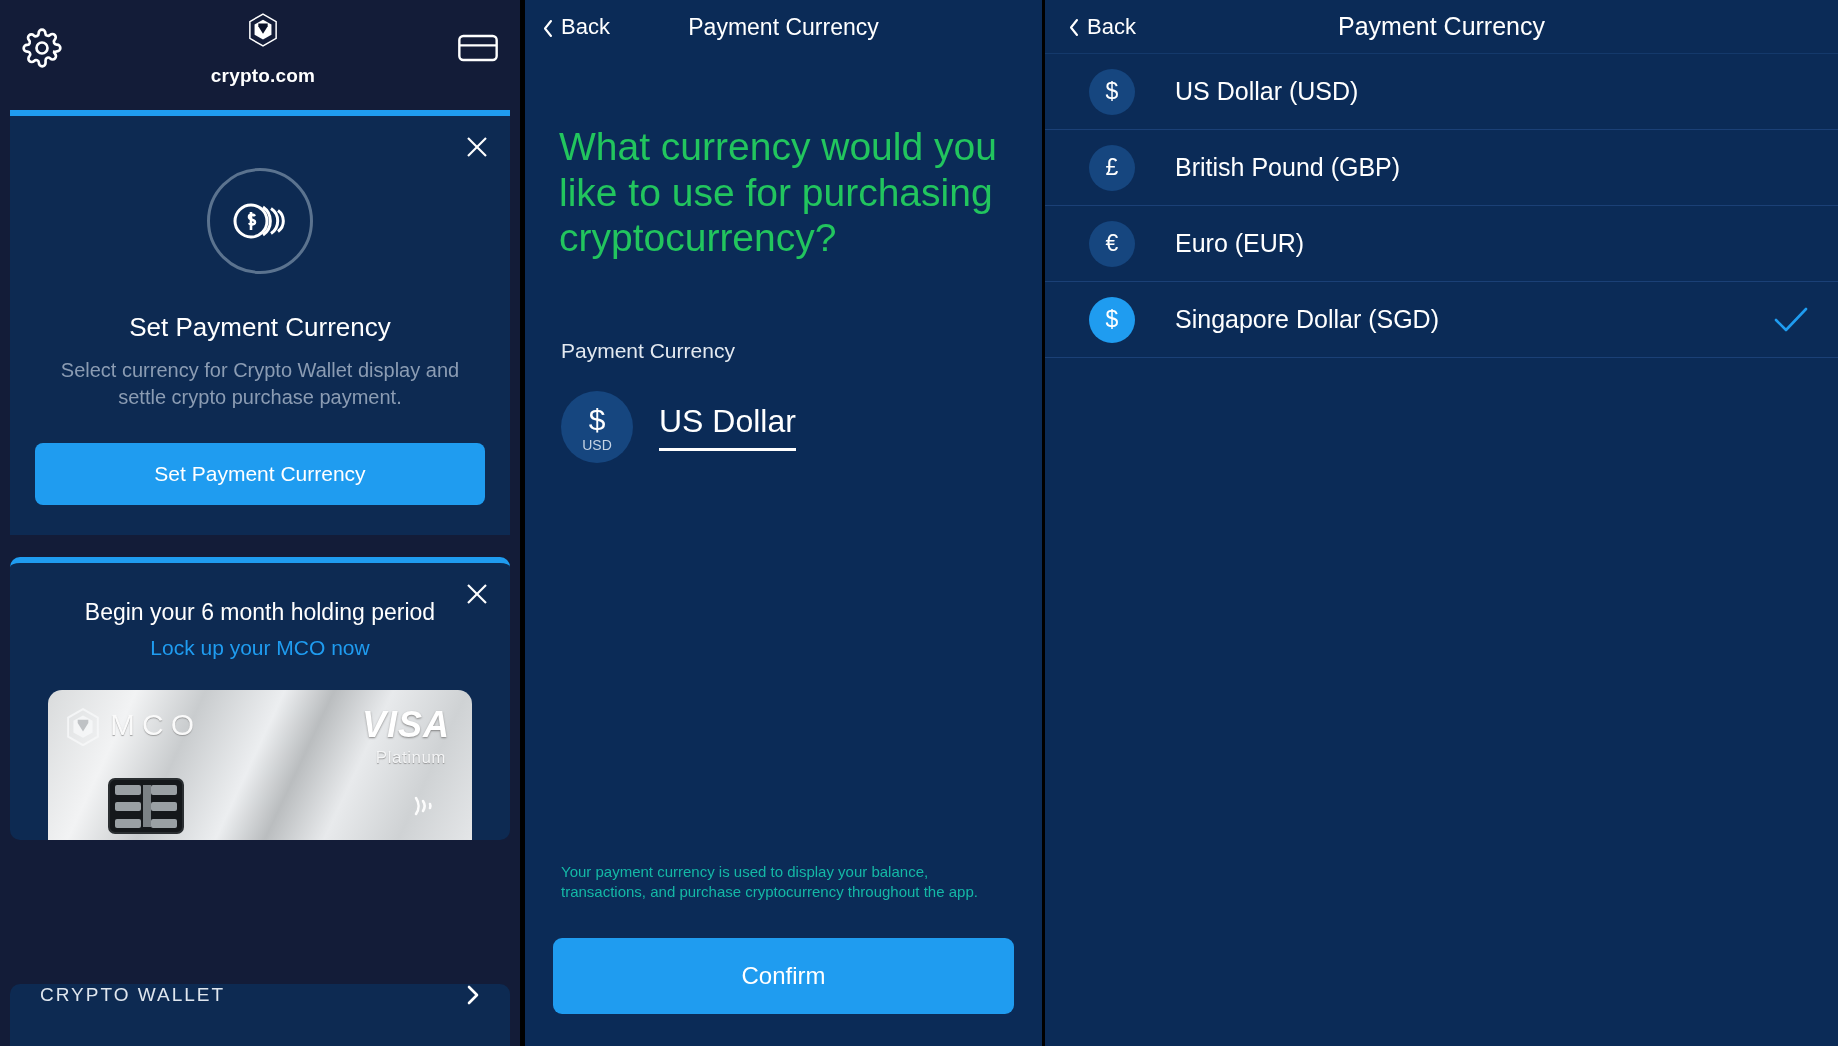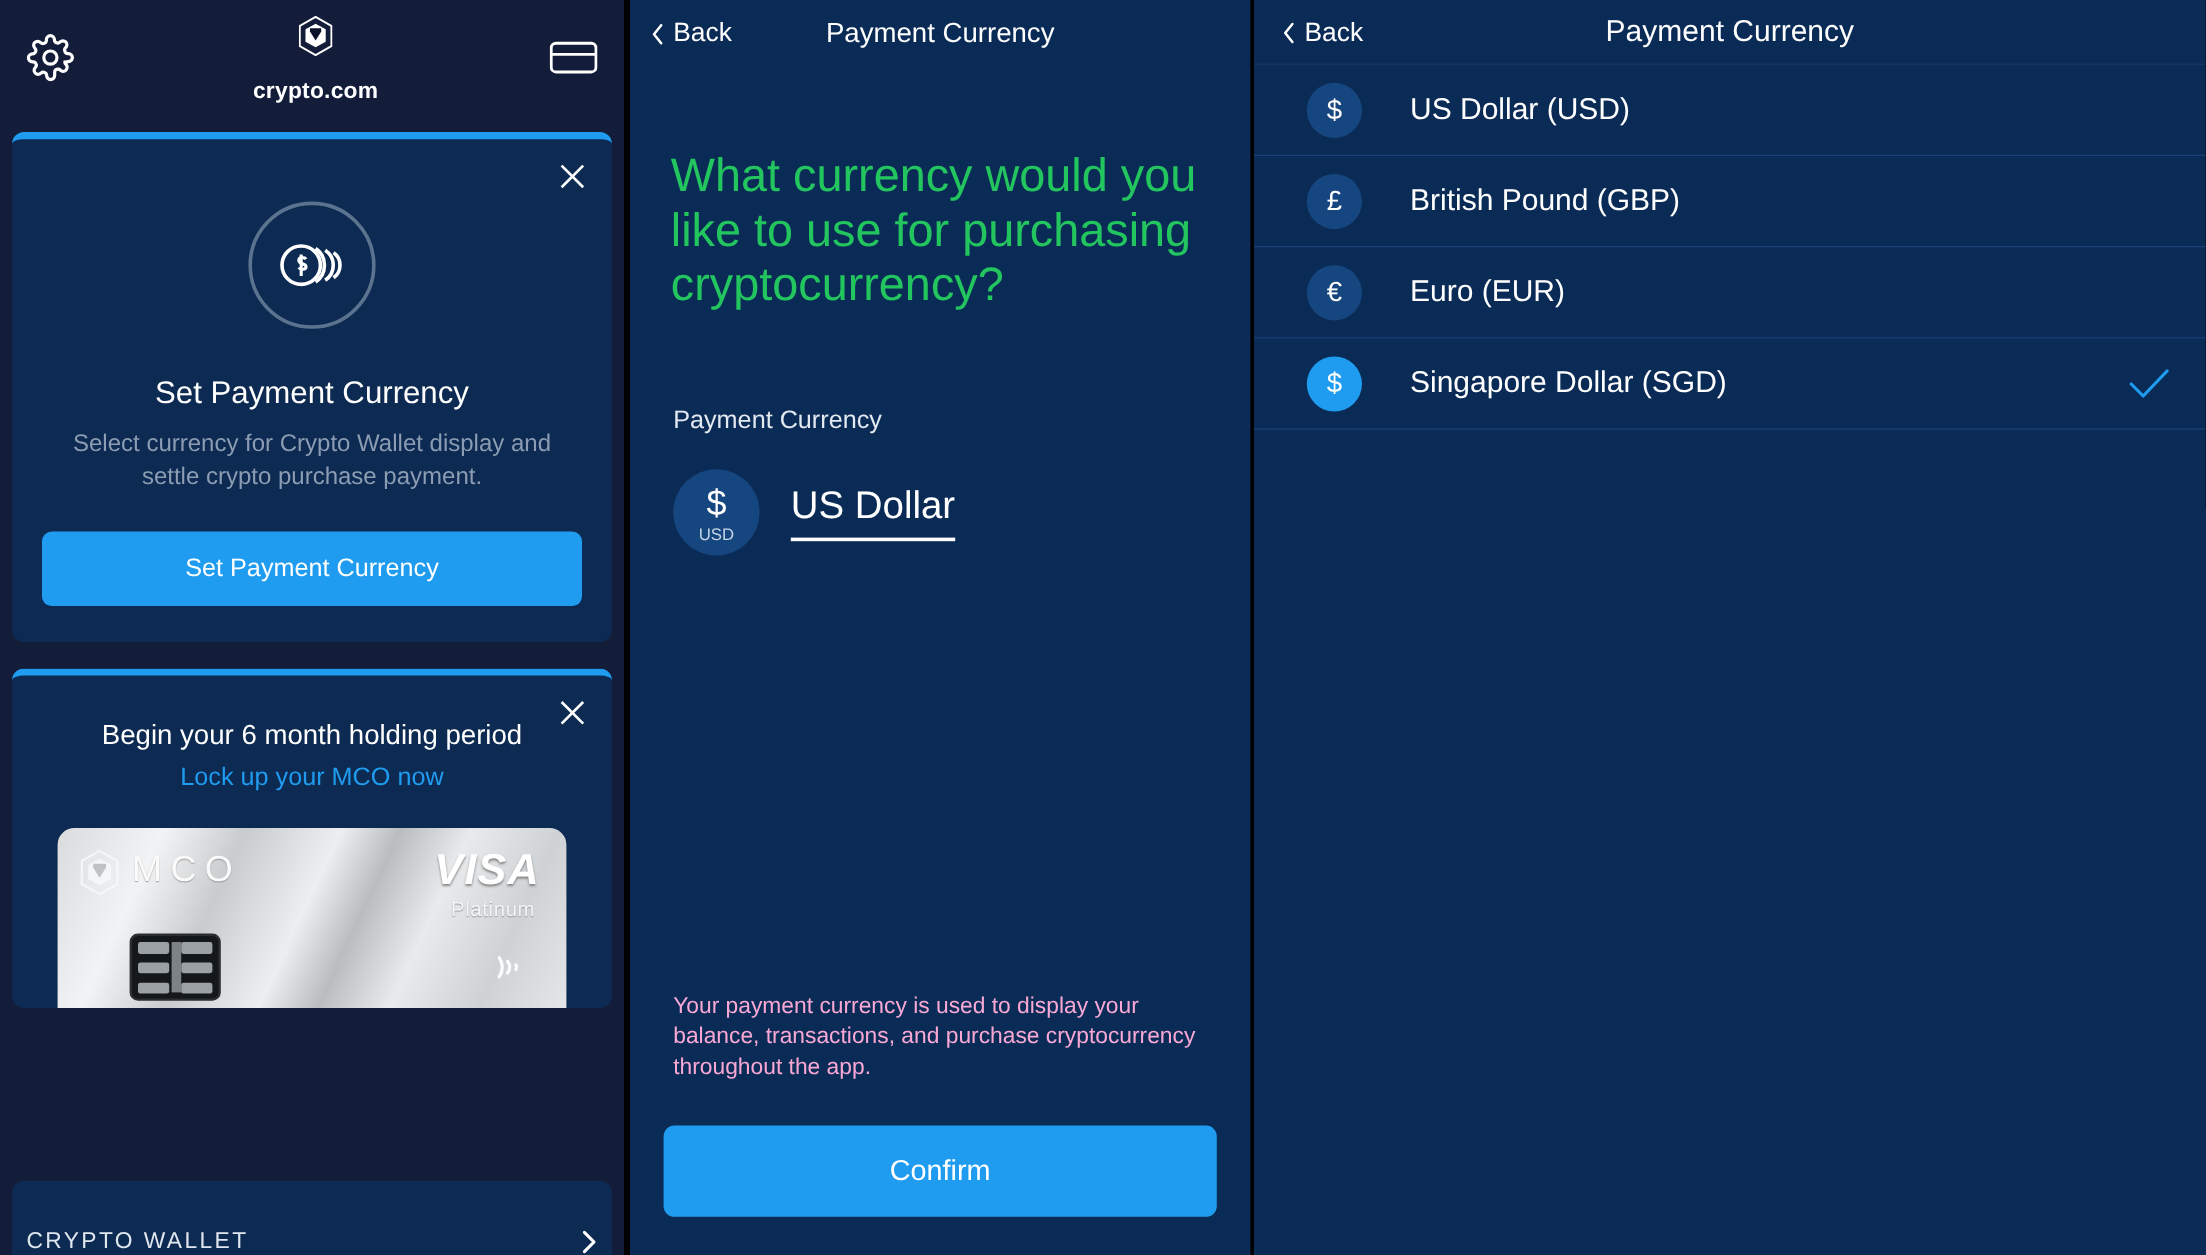--- a/index.html
+++ b/index.html
@@ -28,21 +28,21 @@
   .gear-icon { width: 40px; height: 40px; }
   .card-icon { width: 40px; height: 32px; }
   .brand { display: flex; flex-direction: column; align-items: center; gap: 14px;
            margin-left: 6px; }
   .brand-logo { width: 30px; height: 34px; }
   .brand-name { color: #ffffff; font-size: 19px; font-weight: bold; letter-spacing: .2px; }
 
   .lp-card {
     margin: 10px 10px 0 10px;
     background: #0d2a52;
-    border-radius: 10px;
+    border-radius: 0;
     border-top: 6px solid #1f9cf0;
     position: relative;
     overflow: hidden;
   }
   .card-close {
     position: absolute; top: 18px; right: 20px;
     width: 26px; height: 26px; cursor: pointer;
   }
   .coin-circle {
     width: 106px; height: 106px; border-radius: 50%;
@@ -101,22 +101,22 @@
                font-size: 36px; font-weight: bold; font-style: italic;
                letter-spacing: 1px; text-shadow: 0 1px 2px rgba(110,110,110,.8); }
   .visa-plat { position: absolute; right: 26px; top: 58px; color: #f4f5f6;
                font-size: 17px; letter-spacing: .5px;
                text-shadow: 0 1px 1px rgba(120,120,120,.7); }
   .nfc { position: absolute; right: 30px; bottom: 16px; width: 36px; height: 36px; opacity:.95; }
 
   .lp-wallet {
     position: absolute; left: 10px; right: 10px; bottom: 0;
     background: #0d2a52; border-radius: 10px 10px 0 0;
-    height: 62px; display: flex; align-items: flex-end;
-    justify-content: space-between; padding: 0 12px;
+    height: 62px; display: flex; align-items: flex-start;
+    justify-content: space-between; padding: 0 30px;
   }
   .wallet-label { color: #dfe6ee; font-size: 19px; letter-spacing: 2px; }
   .chev-right { width: 14px; height: 22px; }
 
   
   .panel-mid {
     width: 525px; flex: 0 0 525px; height: 1046px;
     background: #0b2b57; position: relative;
     border-left: 5px solid #000;
     border-right: 3px solid #000;
@@ -142,21 +142,21 @@
     background: #16467f; display: flex; flex-direction: column;
     align-items: center; justify-content: center; cursor: pointer;
   }
   .cur-badge .sym { color: #fff; font-size: 30px; line-height: 1; margin-top: 4px; }
   .cur-badge .code { color: #c5d3e4; font-size: 14px; margin-top: 2px; }
   .cur-name {
     color: #fff; font-size: 32px; margin-left: 26px;
     border-bottom: 3px solid #fff; padding-bottom: 8px; cursor: pointer;
   }
   .mid-spacer { flex: 1 1 auto; }
-  .mid-note { color: #f9a8d4; font-size: 19px; line-height: 1.33;
+  .mid-note { color: #14b8a6; font-size: 15px; line-height: 1.33;
               margin: 0 42px 0 36px; }
   .confirm-btn {
     margin: 36px 28px 32px 28px; height: 76px;
     background: #1f9cf0; color: #fff; border: none; border-radius: 9px;
     font-size: 24px; font-family: inherit; cursor: pointer;
   }
 
   
   .panel-right { flex: 1 1 auto; height: 1046px; background: #0b2b57; position: relative; }
   .rt-nav { height: 54px; display: flex; align-items: center; position: relative;

